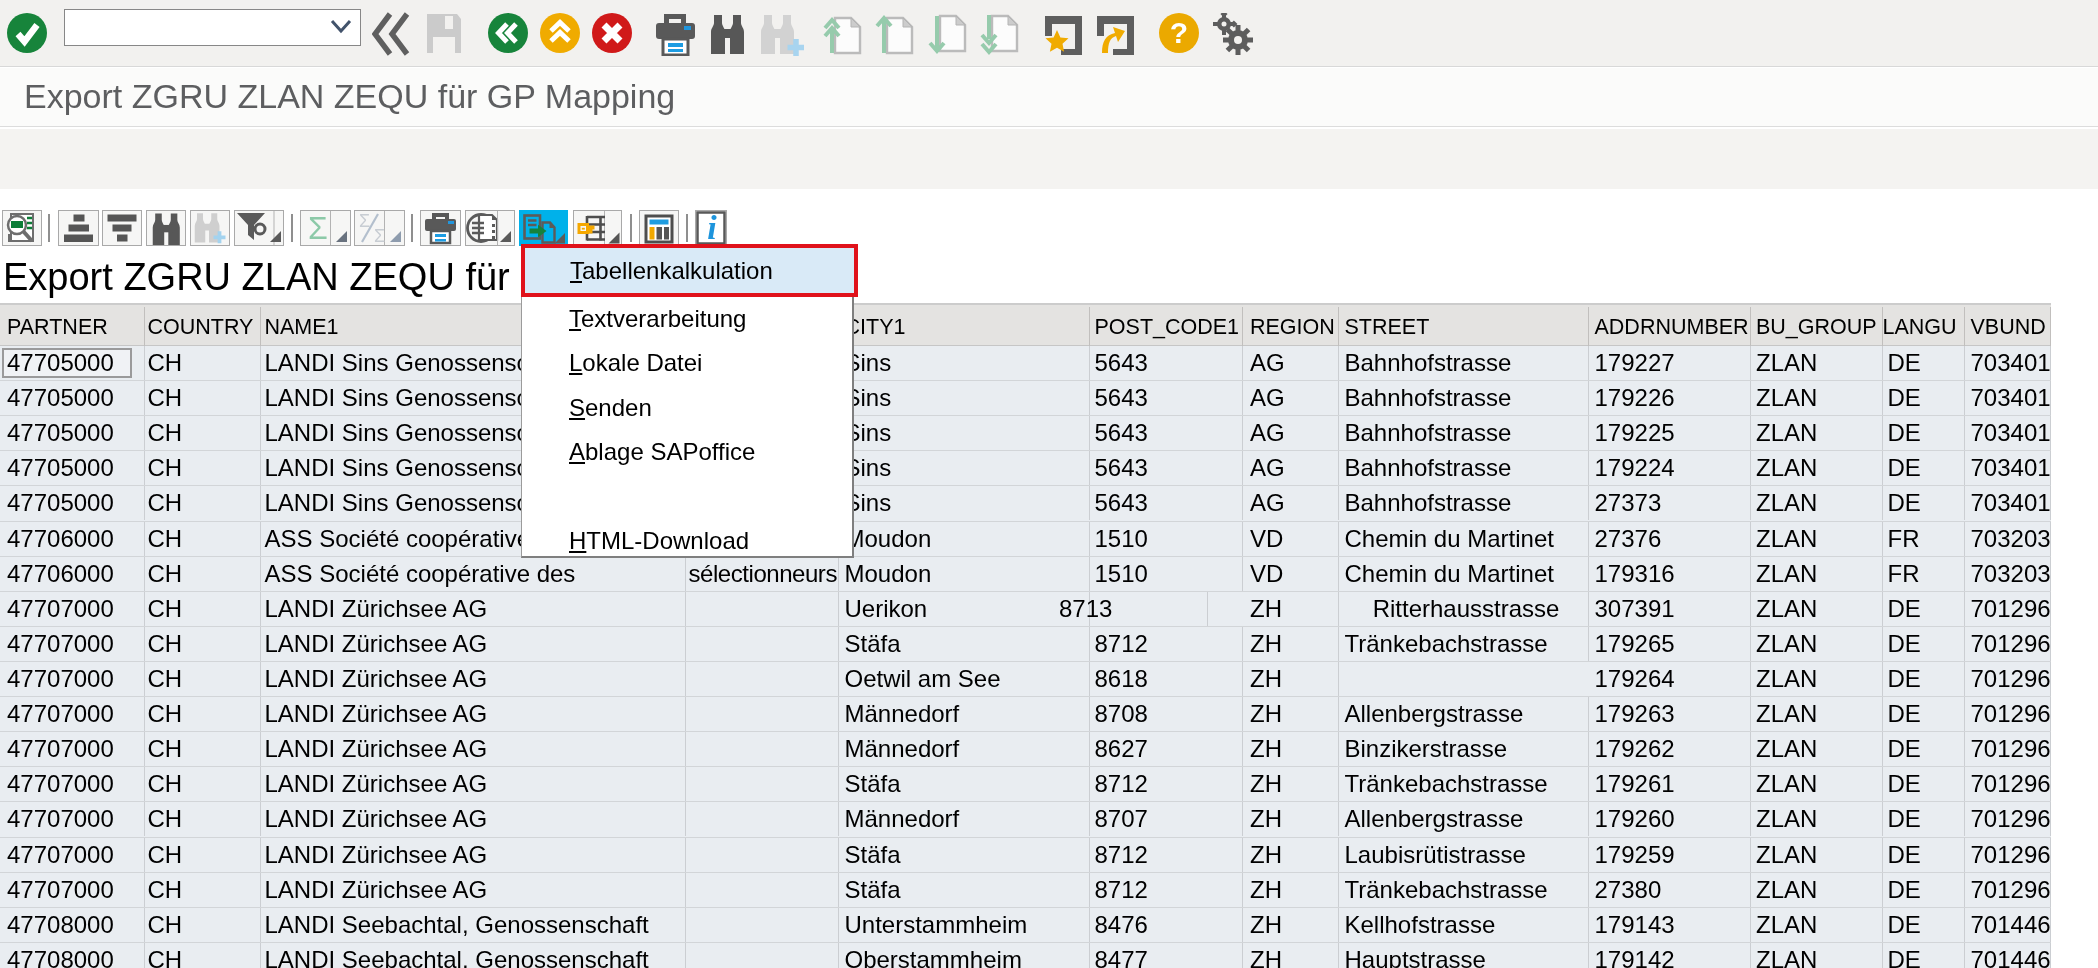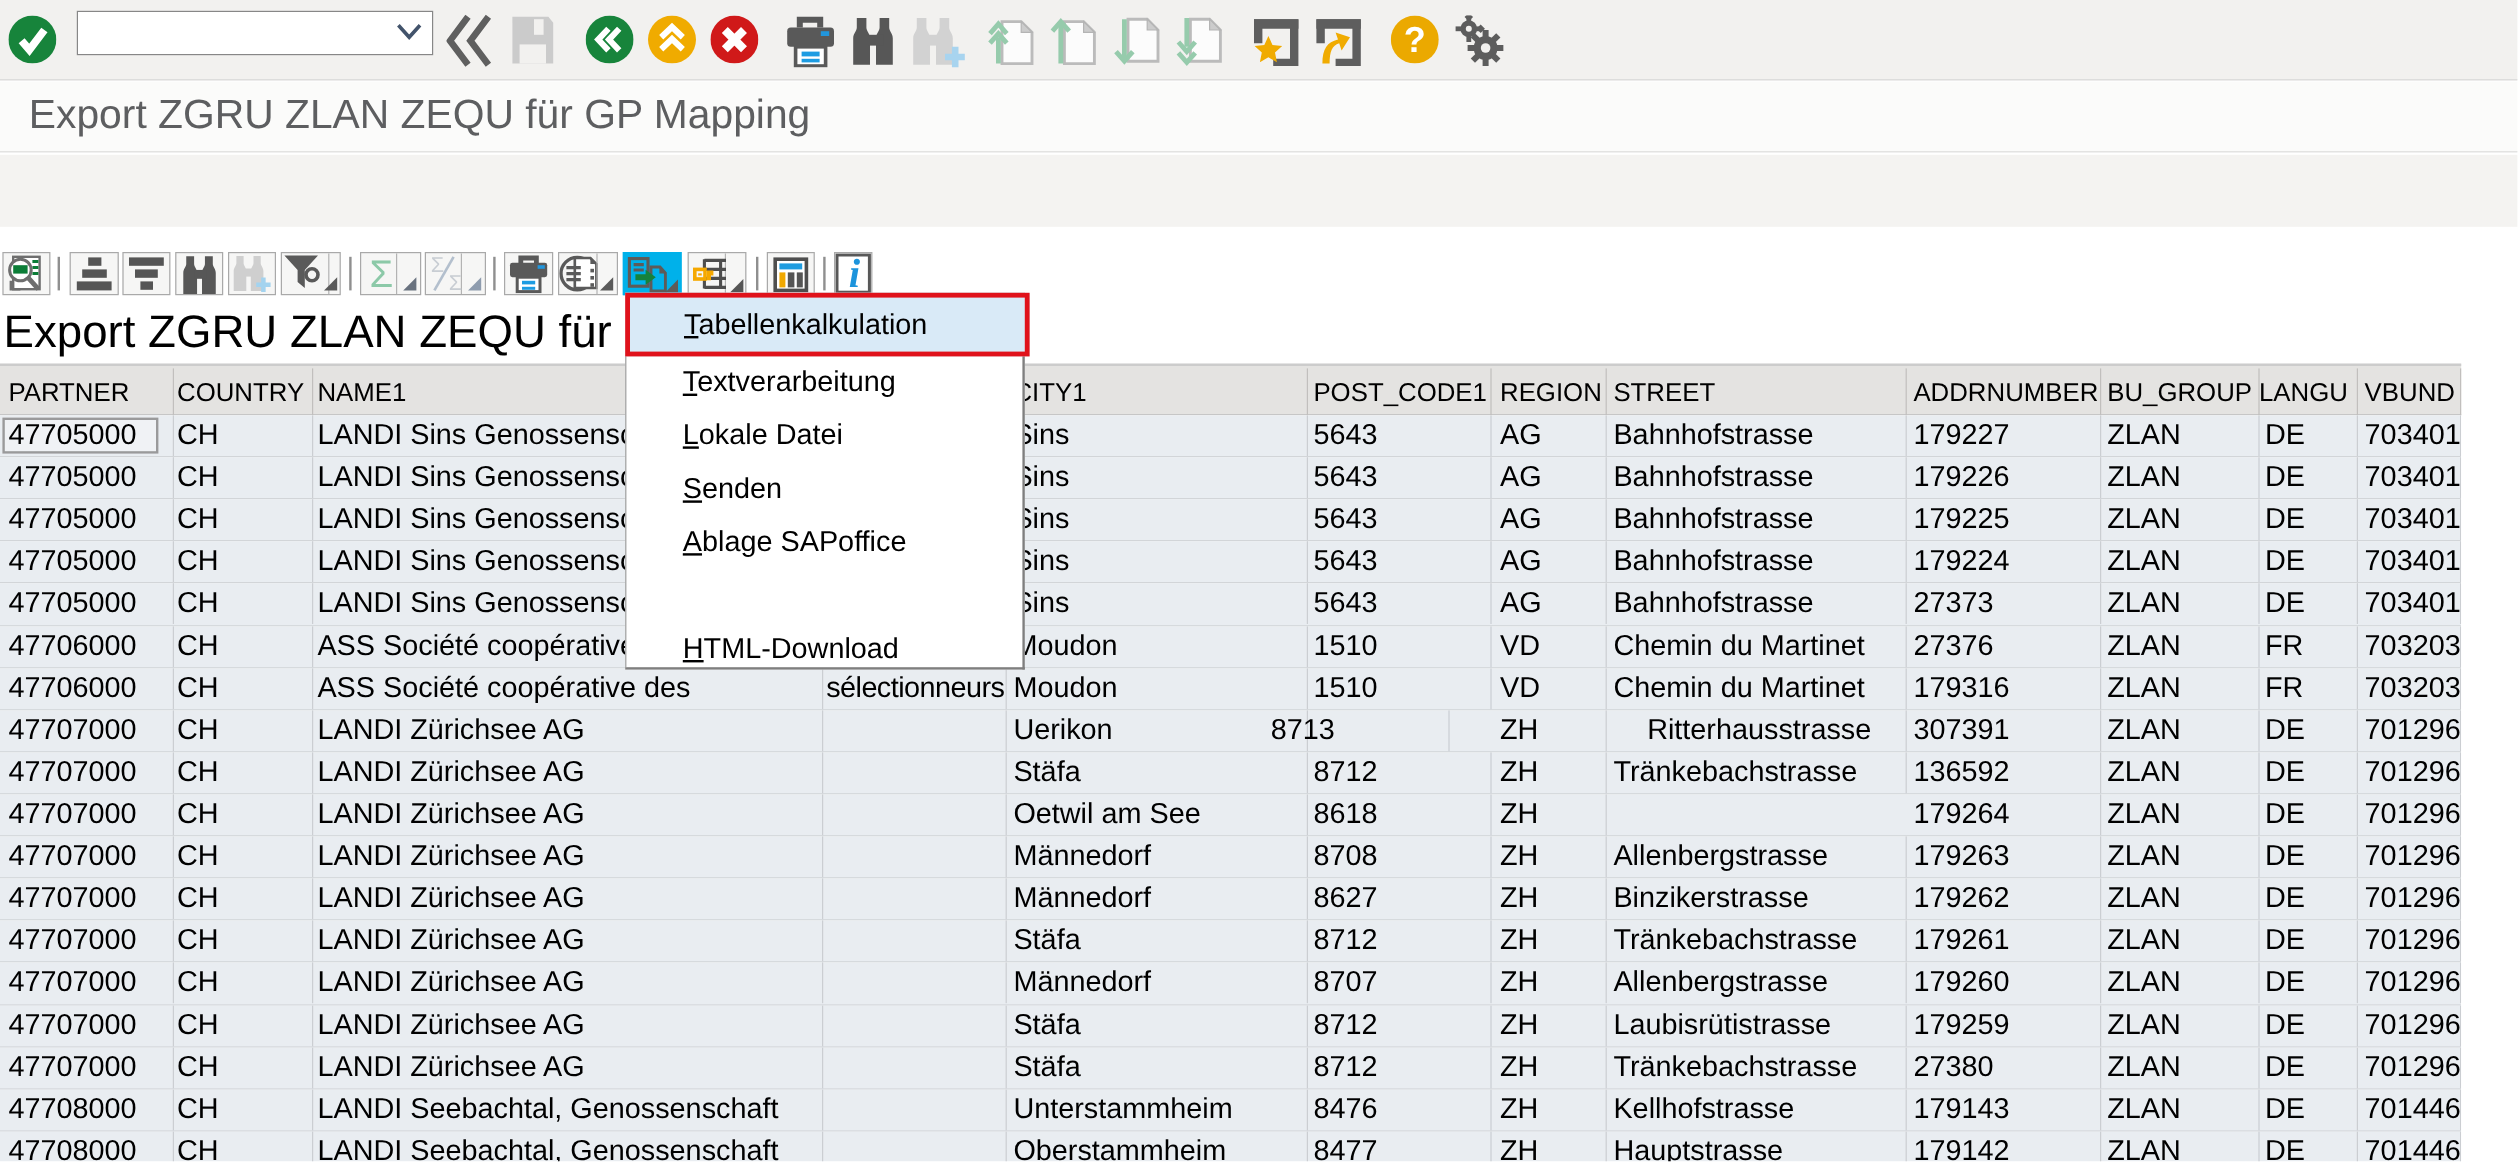--- a/index.html
+++ b/index.html
@@ -463,21 +463,21 @@
     </div>
     <div class="row" style="top:280.88px">
       <div class="c" style="left:0px;width:144.5px;padding-left:7px;">47707000</div>
       <div class="c" style="left:144.5px;width:116px;padding-left:3px;">CH</div>
       <div class="c" style="left:260.5px;width:425px;padding-left:4px;">LANDI Zürichsee AG</div>
       <div class="c" style="left:685.5px;width:153px;padding-left:3px;"></div>
       <div class="c" style="left:838.5px;width:251px;padding-left:6px;">Stäfa</div>
       <div class="c" style="left:1089.5px;width:153.5px;padding-left:5px;">8712</div>
       <div class="c" style="left:1243px;width:95.5px;padding-left:7px;">ZH</div>
       <div class="c" style="left:1338.5px;width:250px;padding-left:6px;">Tränkebachstrasse</div>
-      <div class="c" style="left:1588.5px;width:162.5px;padding-left:6px;">136592</div>
+      <div class="c" style="left:1588.5px;width:162.5px;padding-left:6px;">179265</div>
       <div class="c" style="left:1751px;width:131.5px;padding-left:5px;">ZLAN</div>
       <div class="c" style="left:1882.5px;width:82px;padding-left:5px;">DE</div>
       <div class="c" style="left:1964.5px;width:86.5px;padding-left:6px;">701296</div>
     </div>
     <div class="row" style="top:315.99px">
       <div class="c" style="left:0px;width:144.5px;padding-left:7px;">47707000</div>
       <div class="c" style="left:144.5px;width:116px;padding-left:3px;">CH</div>
       <div class="c" style="left:260.5px;width:425px;padding-left:4px;">LANDI Zürichsee AG</div>
       <div class="c" style="left:685.5px;width:153px;padding-left:3px;"></div>
       <div class="c" style="left:838.5px;width:251px;padding-left:6px;">Oetwil am See</div>

